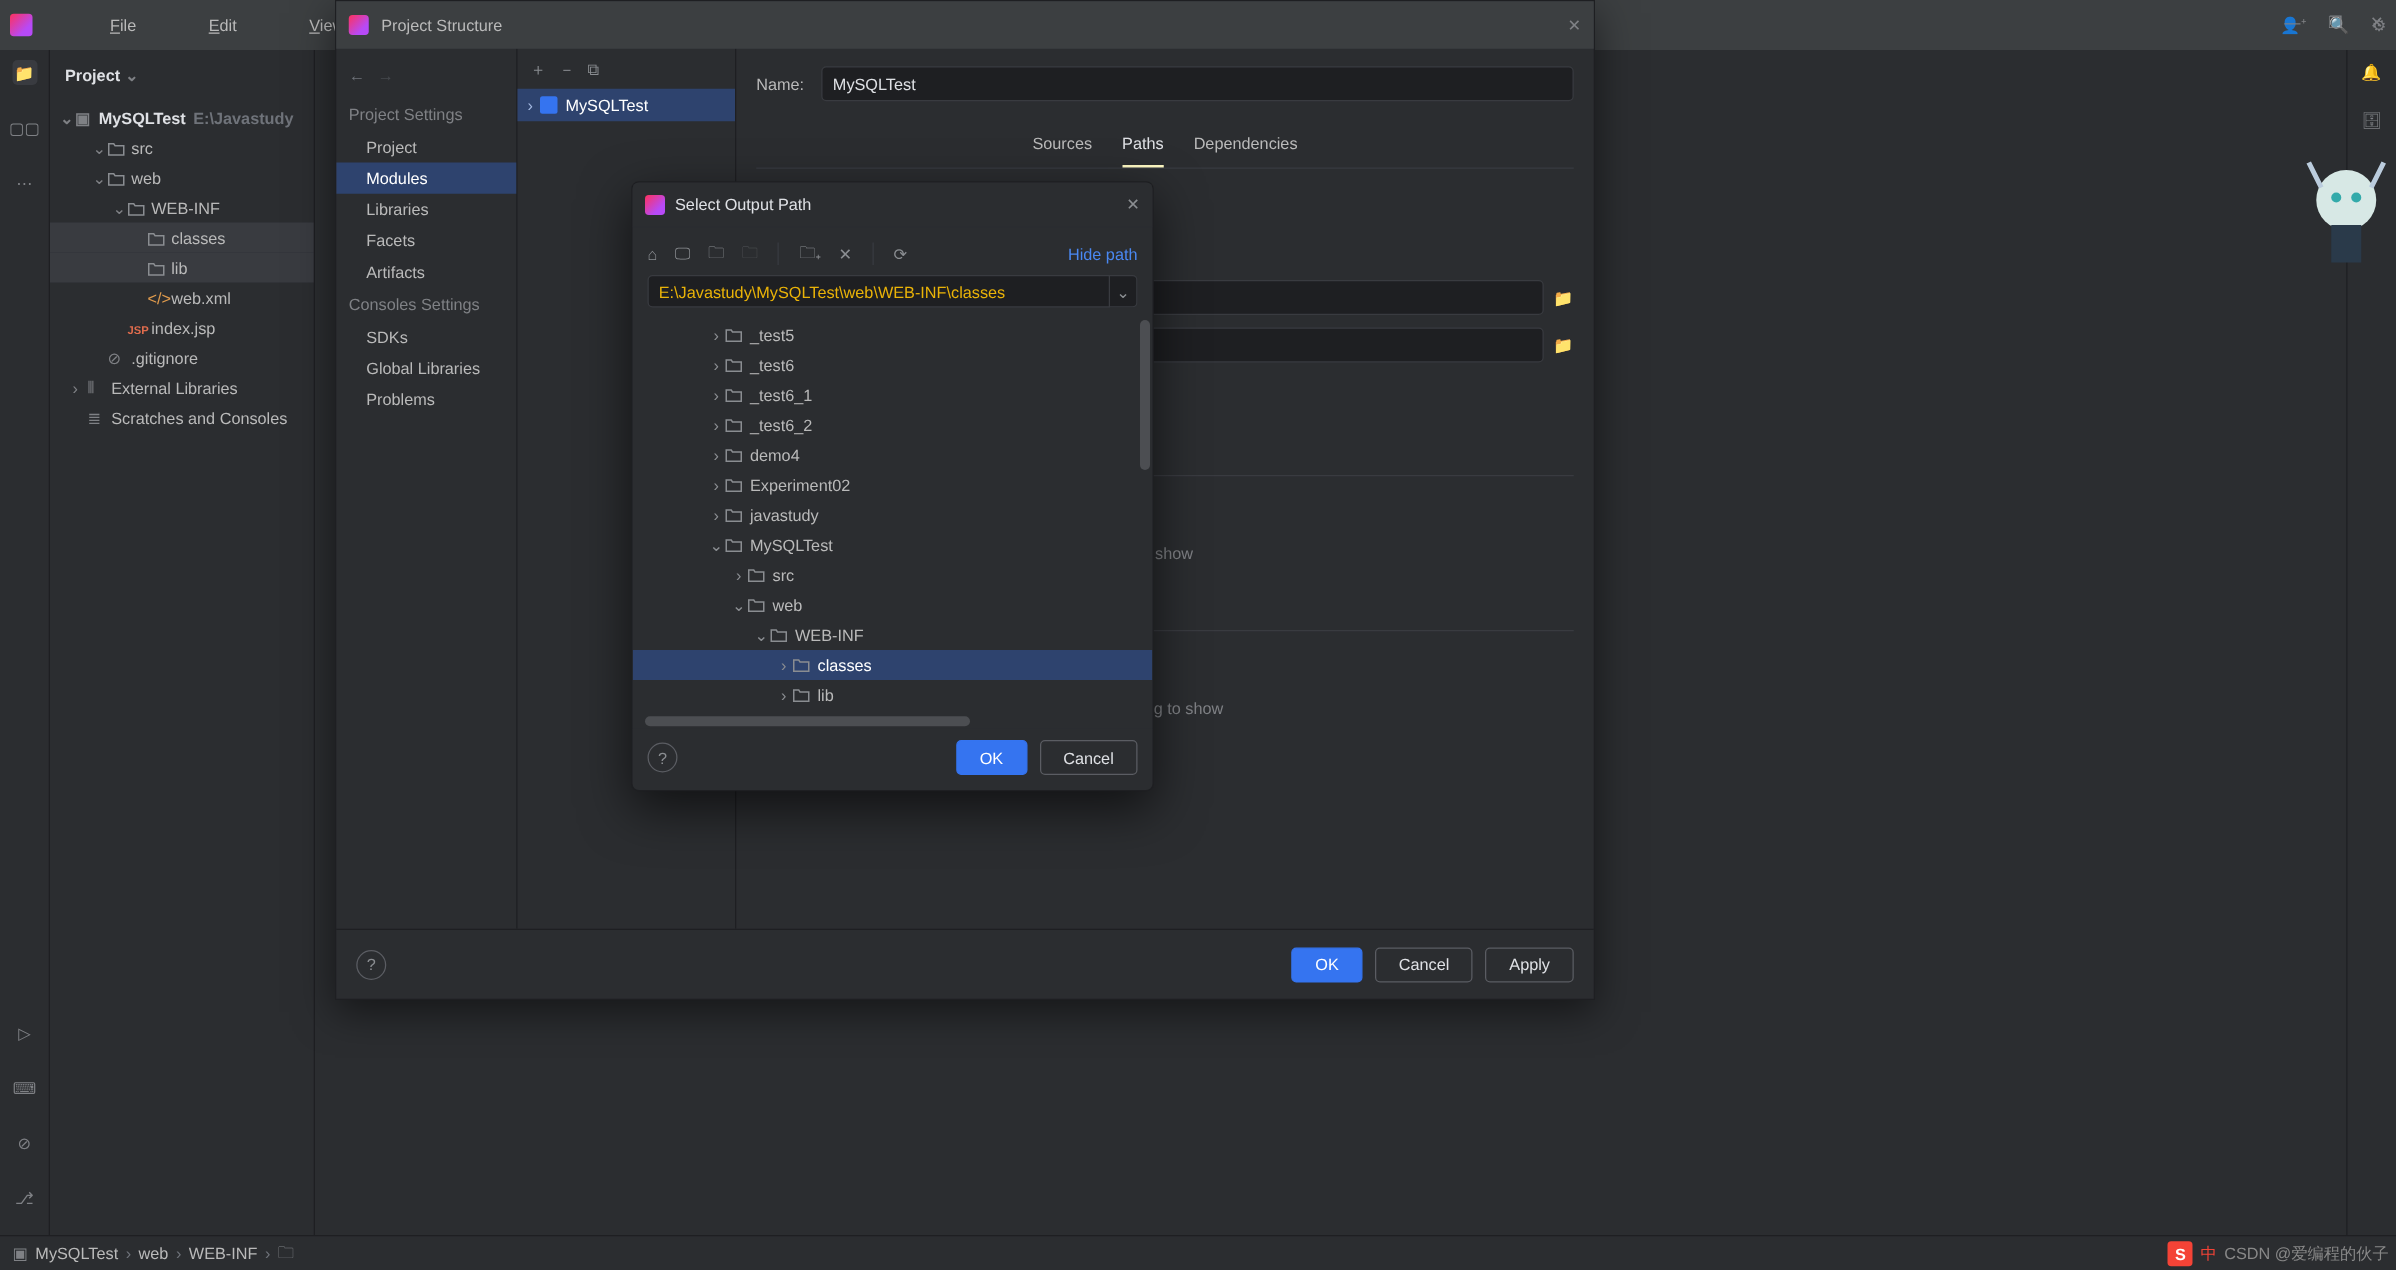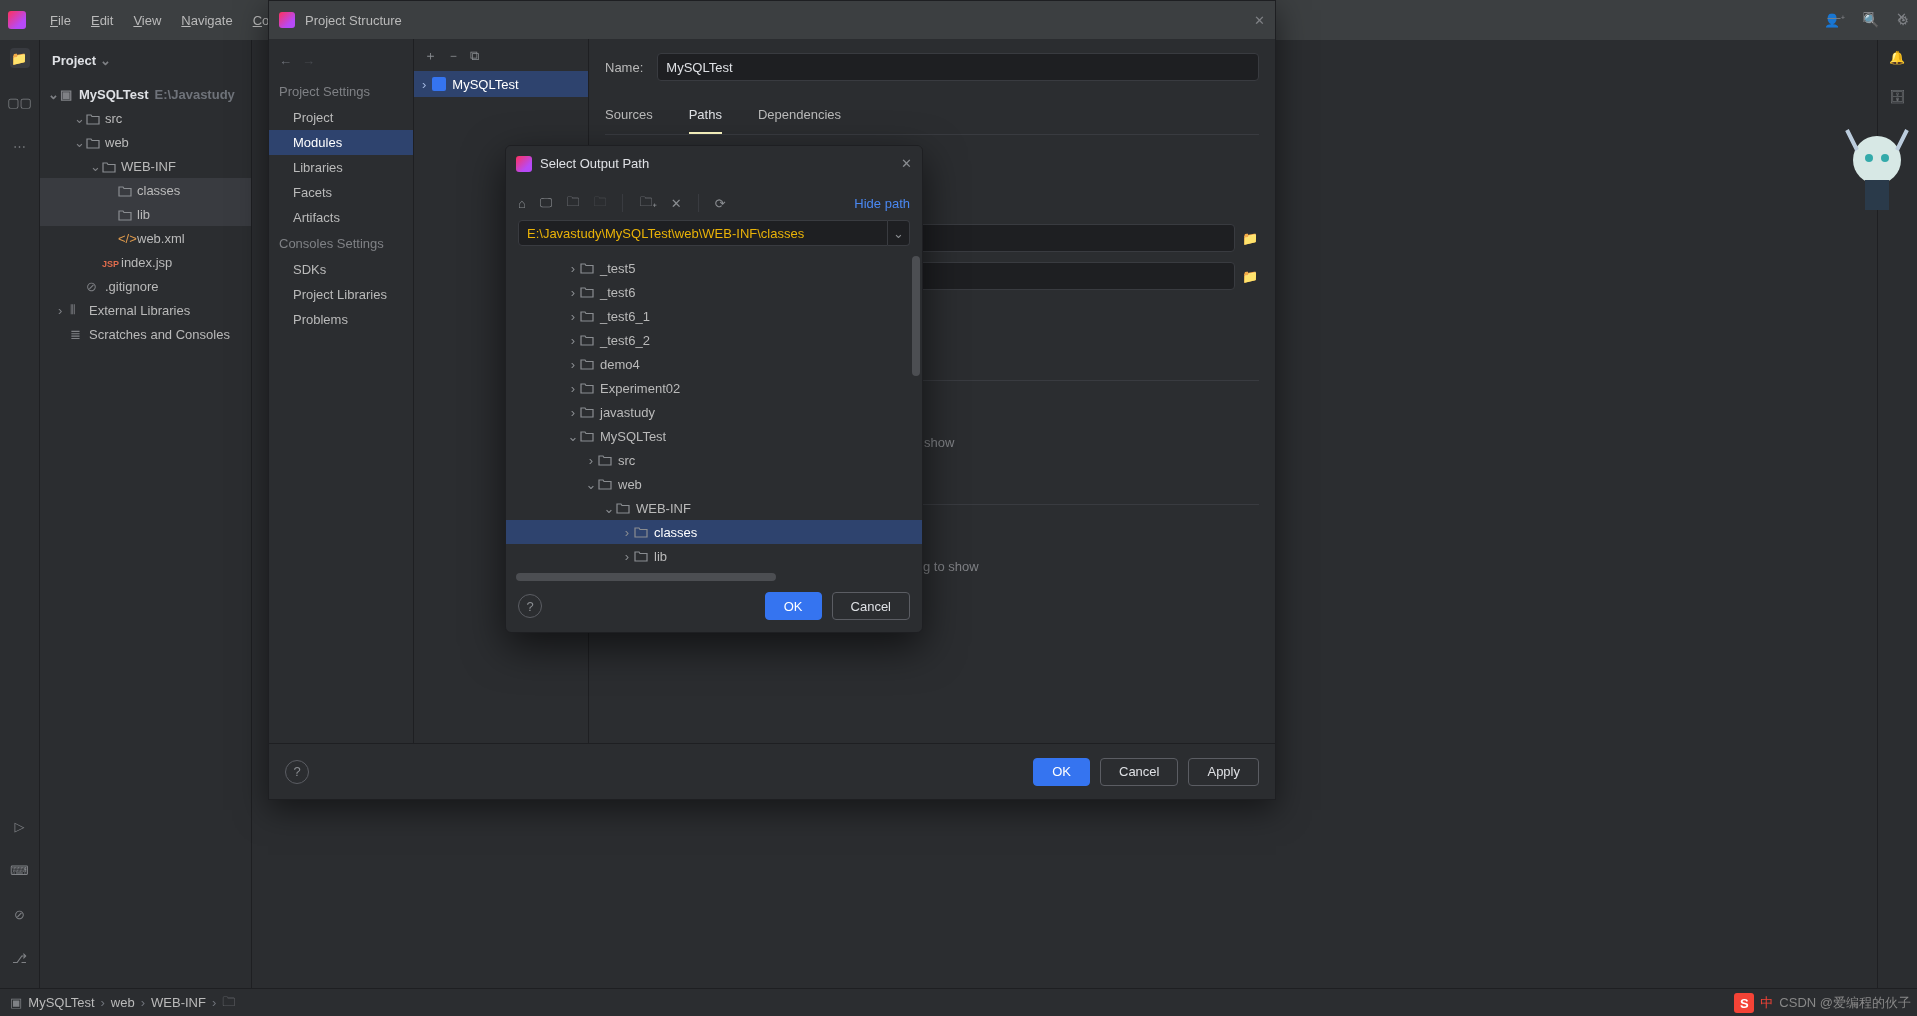--- a/index.html
+++ b/index.html
@@ -1,21 +1,21 @@
 <!DOCTYPE html>
 <html><head>
 <meta charset="utf-8">
 <style>
 * { margin: 0; padding: 0; box-sizing: border-box; font-family: "Segoe UI", Arial, sans-serif; font-size: 13px; }
 body { background: #2b2d30; color: #bababa; width: 1917px; height: 1016px; overflow: hidden; position: relative; }
 
 
 .menubar { height: 40px; background: #3c3f41; display: flex; align-items: center; padding: 0 8px; gap: 4px; }
 .menubar .logo { width: 18px; height: 18px; background: linear-gradient(135deg,#fe315d,#b74af7 70%); border-radius: 3px; margin-right: 12px; }
-.menubar .menu-item { padding: 4px 8px; color: #bababa; cursor: pointer; }
+.menubar .menu-item { padding: 4px 8px; color: #bababa; cursor: pointer; margin-left: 38px; }
 .menubar .menu-item u { text-decoration: underline; }
 .menubar .right-icons { margin-left: auto; display: flex; gap: 18px; align-items: center; color: #7f8185; }
 
 
 .workspace { position: absolute; top: 40px; left: 0; right: 0; bottom: 28px; display: flex; }
 .left-rail { width: 40px; background: #2b2d30; border-right: 1px solid #1e1f22; display: flex; flex-direction: column; align-items: center; padding-top: 8px; gap: 24px; color: #7f8185; }
 .left-rail .rail-icon { width: 20px; height: 20px; display: flex; align-items: center; justify-content: center; }
 .left-rail .bottom-icons { margin-top: auto; display: flex; flex-direction: column; gap: 24px; padding-bottom: 20px; }
 .right-rail { width: 40px; background: #2b2d30; border-left: 1px solid #1e1f22; display: flex; flex-direction: column; align-items: center; padding-top: 10px; gap: 24px; color: #7f8185; }
 
@@ -45,21 +45,21 @@
 
 .ps-mid { width: 175px; border-right:1px solid #1e1f22; padding-top:8px; }
 .ps-mid .toolbar { display:flex; gap:10px; padding: 0 10px 6px; color:#8a8d91; align-items:center; }
 .ps-mid .module-row { display:flex; align-items:center; height:26px; padding-left:8px; background:#2e436e; color:#fff; gap:6px; }
 .ps-mid .module-row .caret{ color:#a3b8e0; }
 .ps-mid .module-row .micon{ width:14px; height:14px; background:#3574f0; border-radius:2px; display:inline-block; }
 
 .ps-right { flex:1; padding: 14px 16px; }
 .ps-right .row { display:flex; align-items:center; gap:14px; margin-bottom:12px; }
 .ps-right input.text { flex:1; background:#1e1f22; border:1px solid #393b40; color:#dfe1e5; height:28px; padding: 0 8px; border-radius:4px; }
-.tabs { display:flex; gap:36px; padding: 8px 0 0 0; border-bottom:1px solid #393b40; }
+.tabs { display:flex; gap:24px; padding: 8px 0 0 0; border-bottom:1px solid #393b40;justify-content:center; }
 .tabs .tab { padding: 6px 0 10px; color:#bababa; }
 .tabs .tab.active { border-bottom: 2px solid #fef9c3; color:#dfe1e5; }
 .sublabel { color:#bababa; padding: 12px 0 6px; }
 .out-row { display:flex; align-items:center; gap:8px; margin-bottom:10px; }
 .out-row input { flex:1; }
 .out-row .dir-icon { color:#8a8d91; }
 .hintnote { color:#7f8185; font-size:12px; padding:6px 0; }
 .emptytxt { color:#7f8185; text-align:center; padding: 40px 0; }
 .hr { border-top:1px solid #393b40; margin:14px 0; }
 
@@ -245,21 +245,21 @@
       <div id="psnav1">
           <div class="sect-item">Project</div>
           <div class="sect-item active">Modules</div>
           <div class="sect-item">Libraries</div>
           <div class="sect-item">Facets</div>
           <div class="sect-item">Artifacts</div>
         </div>
       <div class="sect-title">Consoles Settings</div>
       <div id="psnav2">
           <div class="sect-item">SDKs</div>
-          <div class="sect-item">Project Libraries</div>
+          <div class="sect-item">Global Libraries</div>
         </div>
       <div class="sect-item" style="margin-top:0">Problems</div>
     </div>
     <div class="ps-mid">
       <div class="toolbar">
         <span>＋</span>
         <span>－</span>
         <span>⧉</span>
       </div>
       <div class="module-row">

